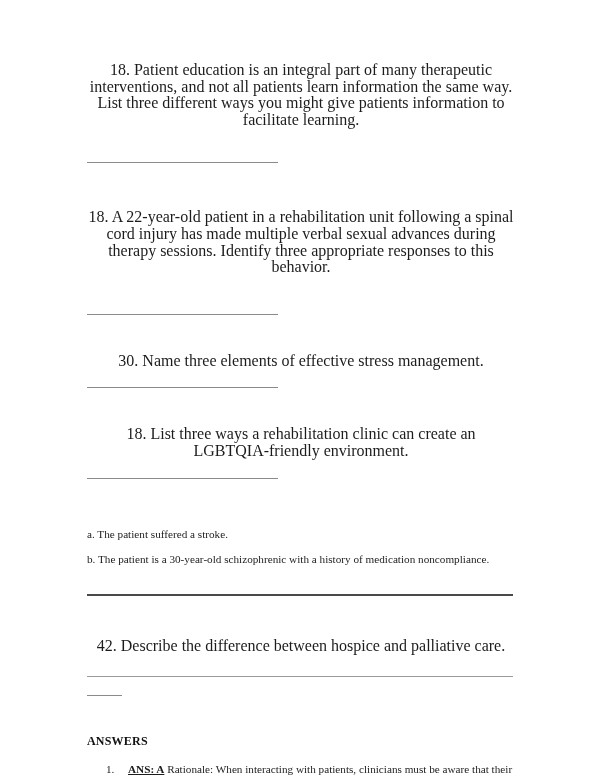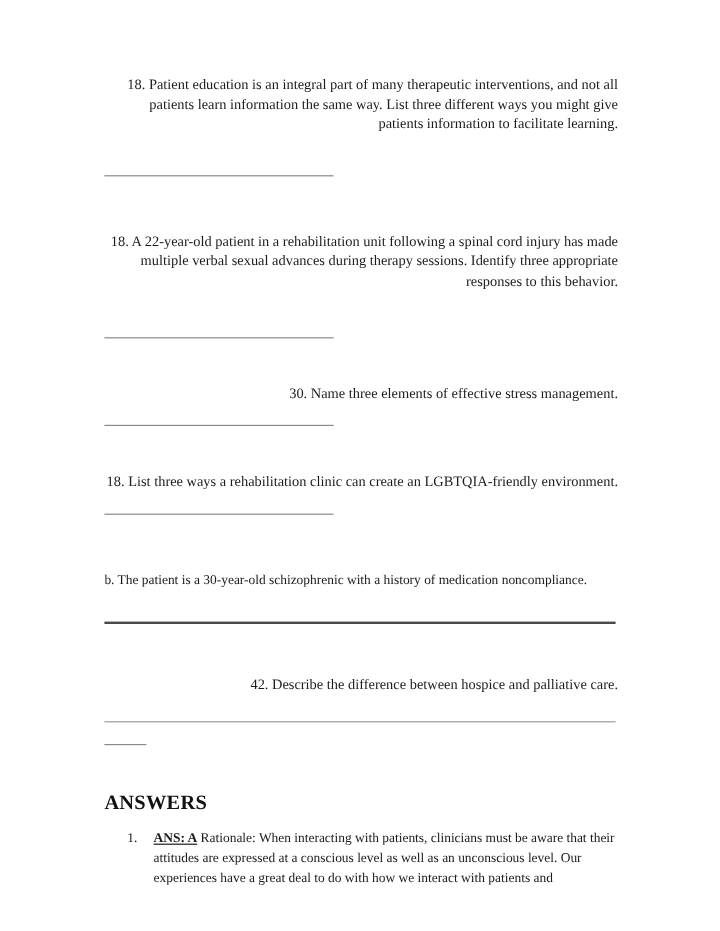--- a/index.html
+++ b/index.html
@@ -19,23 +19,23 @@
     width: 600px;
     height: 776px;
     background: #ffffff;
     box-sizing: border-box;
     padding: 62px 85px 0 87px;
   }
   .q-block {
     margin: 0;
   }
   .q-text {
-    font-size: 12px;
+    font-size: 16px;
     line-height: 16.6px;
-    text-align: right;
+    text-align: center;
     margin: 0;
     color: #1c1c1c;
   }
   .sub-item {
     font-size: 11.2px;
     line-height: 16.6px;
     margin: 9px 0 0 0;
     color: #1c1c1c;
   }
   
@@ -65,21 +65,21 @@
   }
   .spacer-18 { height: 18px; }
   .spacer-22 { height: 22px; }
   .spacer-26 { height: 26px; }
   .spacer-34 { height: 34px; }
   .spacer-38 { height: 38px; }
   .spacer-42 { height: 42px; }
   .spacer-46 { height: 46px; }
 
   .answers-heading {
-    font-size: 17px;
+    font-size: 12px;
     font-weight: bold;
     letter-spacing: 0.2px;
     margin: 0;
     color: #111111;
   }
   .answer-list {
     margin: 12px 0 0 0;
     padding: 0;
     list-style: none;
   }
@@ -133,20 +133,21 @@
 
   <div class="q-block">
     <p class="q-text">18. List three ways a rehabilitation clinic can create an LGBTQIA-friendly environment.</p>
     <div class="spacer-18"></div>
     <div class="answer-rule"></div>
   </div>
 
   <div class="spacer-38"></div>
 
   <div class="q-block">
+    <p class="sub-item">a. The patient suffered a stroke.</p>
     <p class="sub-item">b. The patient is a 30-year-old schizophrenic with a history of medication noncompliance.</p>
     <div class="spacer-26"></div>
     <div class="thick-rule"></div>
   </div>
 
   <div class="spacer-42"></div>
 
   <div class="q-block">
     <p class="q-text">42. Describe the difference between hospice and palliative care.</p>
     <div class="spacer-22"></div>

